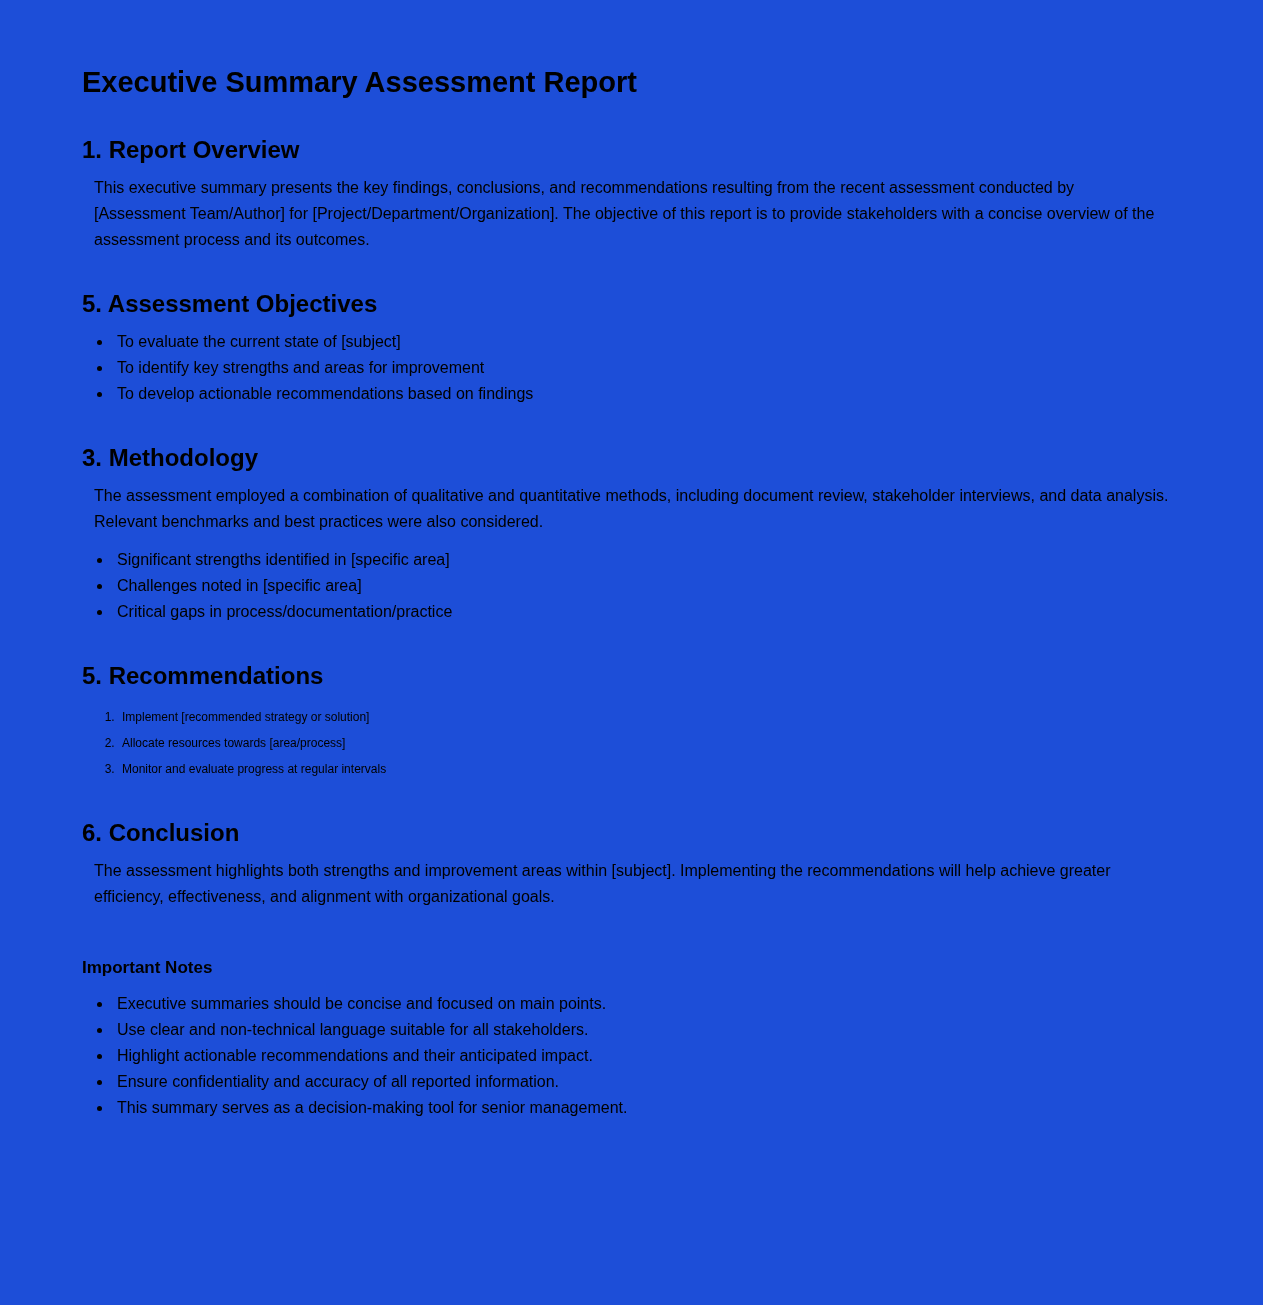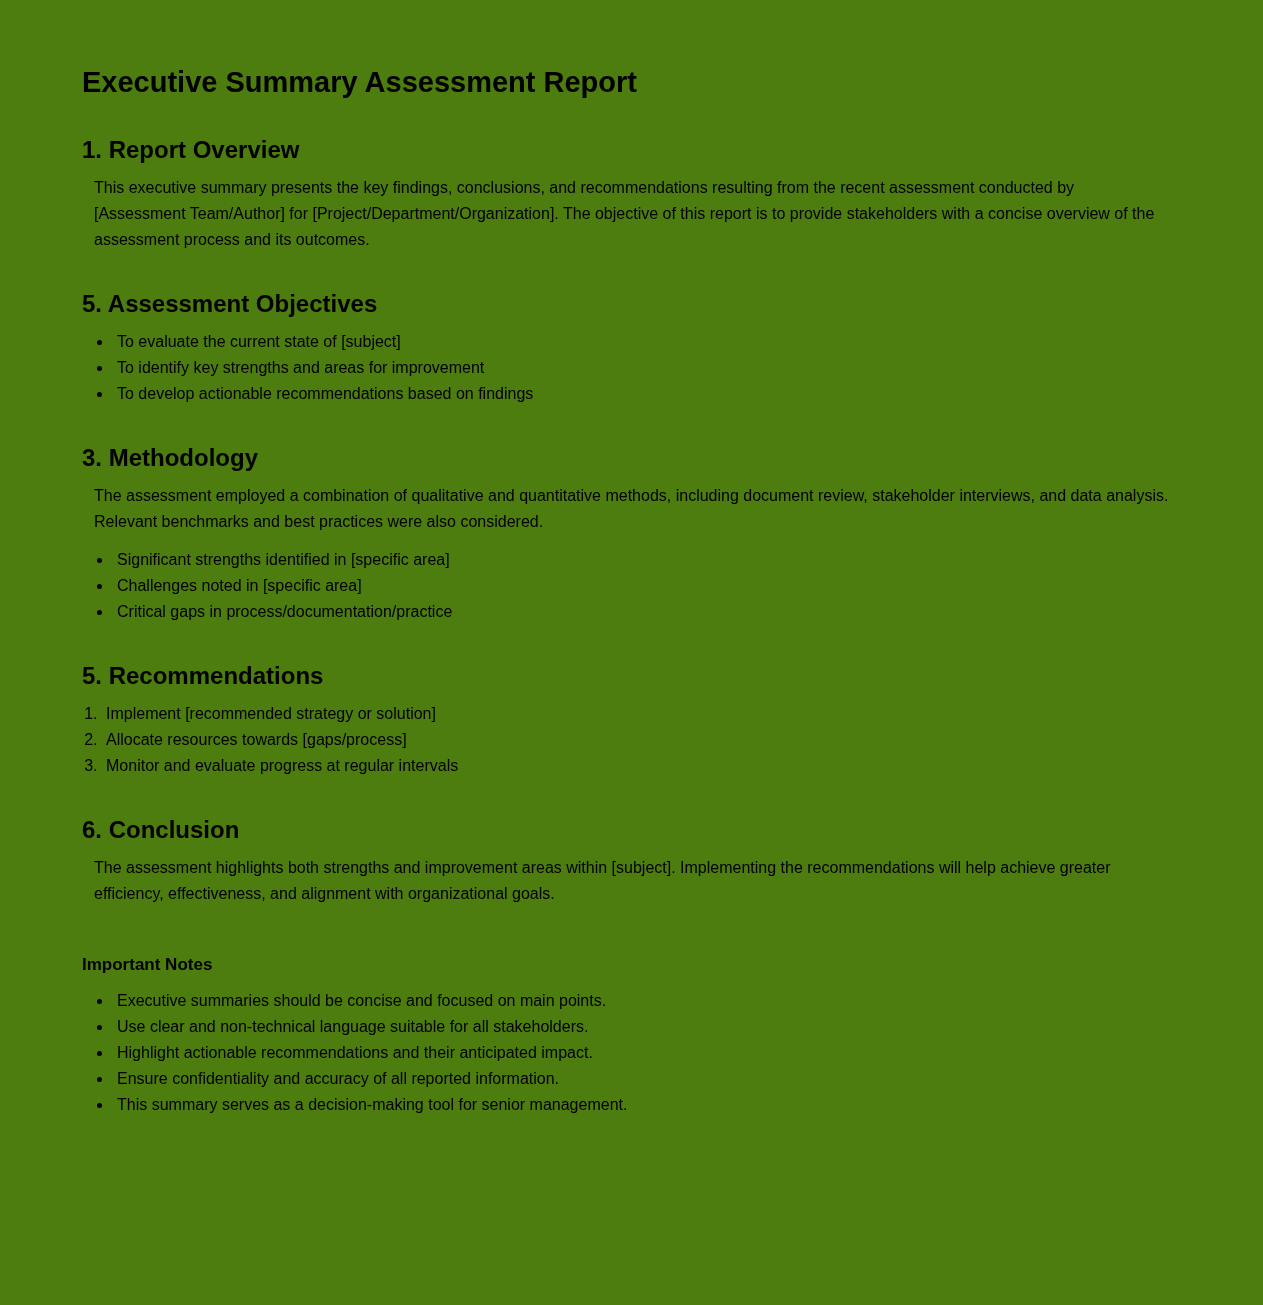--- a/index.html
+++ b/index.html
@@ -5,21 +5,21 @@
   html, body {
     margin: 0;
     padding: 0;
     background: #ffffff;
   }
   .page {
     width: 1263px;
     height: 1305px;
     box-sizing: border-box;
     padding: 66px 81px 60px 82px;
-    background: #4d7c0f;
+    background: #1d4ed8;
     color: #000000;
     font-family: "Liberation Sans", "DejaVu Sans", sans-serif;
     overflow: hidden;
   }
   h1.doc-title {
     font-size: 29px;
     line-height: 33px;
     font-weight: bold;
     margin: 0 0 14px 0;
   }
@@ -42,23 +42,23 @@
     max-width: 1100px;
   }
   ul.bullet-list {
     font-size: 16px;
     line-height: 26px;
     margin: 12px;
     padding-left: 19px;
     max-width: 1081px;
   }
   ol.numbered-list {
-    font-size: 16px;
+    font-size: 12px;
     line-height: 26px;
-    margin: 0;
+    margin: 16px;
     padding-left: 20px;
     max-width: 1080px;
   }
   li {
     padding-left: 4px;
   }
 </style>
 </head>
 <body>
 
@@ -90,21 +90,21 @@
       <li>Significant strengths identified in [specific area]</li>
       <li>Challenges noted in [specific area]</li>
       <li>Critical gaps in process/documentation/practice</li>
     </ul>
   </section>
 
   <section>
     <h2 class="section-heading">5. Recommendations</h2>
     <ol class="numbered-list">
       <li>Implement [recommended strategy or solution]</li>
-      <li>Allocate resources towards [gaps/process]</li>
+      <li>Allocate resources towards [area/process]</li>
       <li>Monitor and evaluate progress at regular intervals</li>
     </ol>
   </section>
 
   <section>
     <h2 class="section-heading">6. Conclusion</h2>
     <p class="body-text">The assessment highlights both strengths and improvement areas within [subject]. Implementing the recommendations will help achieve greater efficiency, effectiveness, and alignment with organizational goals.</p>
   </section>
 
   <section>

